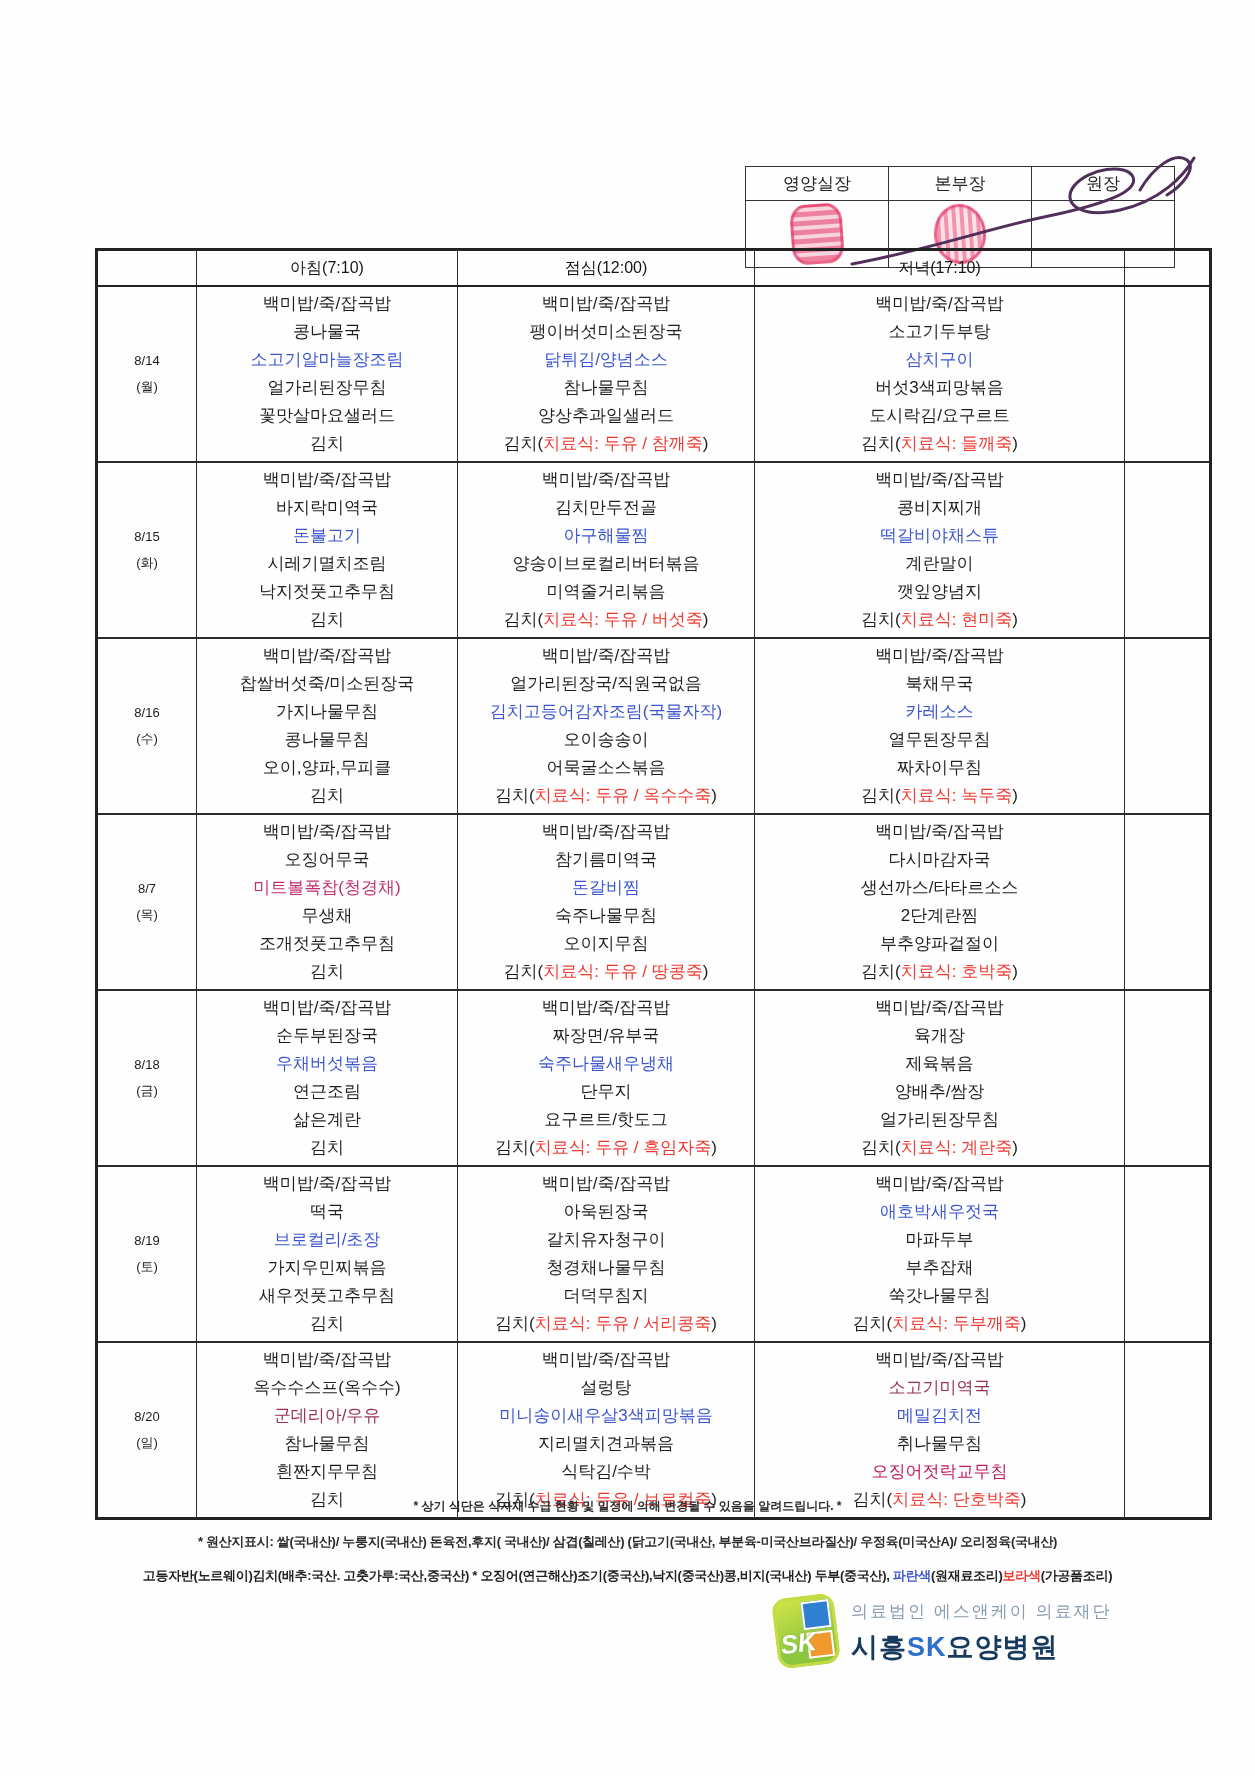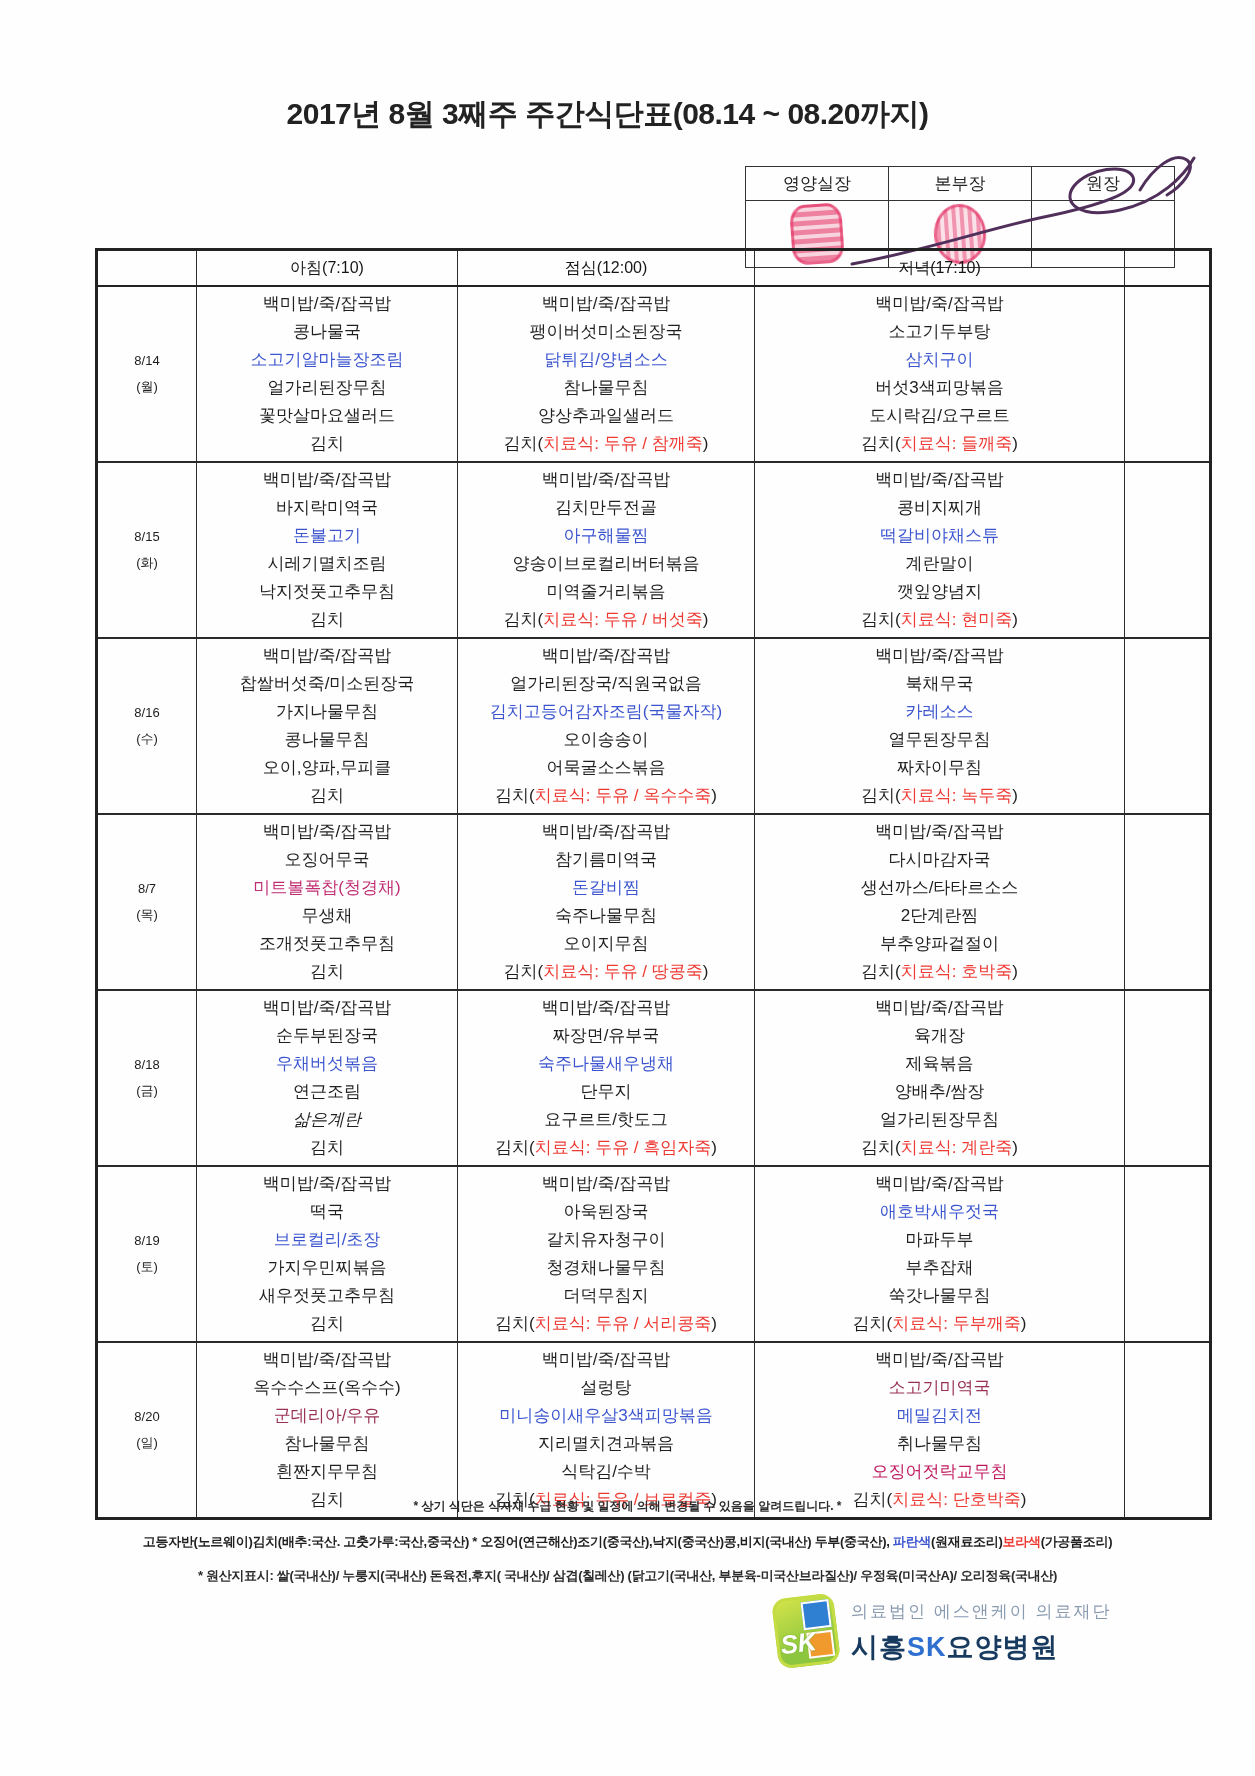--- a/index.html
+++ b/index.html
@@ -46,21 +46,20 @@
   .logo-text{margin-left:14px;padding-top:4px;}
   .logo-foundation{font-size:17px;color:#8a9bb0;letter-spacing:2px;margin-bottom:6px;}
   .logo-name{font-size:27px;font-weight:bold;letter-spacing:1px;color:#173a5e;}
   .logo-name .sk-blue{color:#2f6fd0;}
 </style>
 </head>
 <body>
 
 <div class="page">
 
-  <div class="title">2017년 8월 3째주 주간식단표(08.14 ~ 08.20까지)</div>
 
   <table class="approval">
     <tbody>
       <tr>
         <td class="hd">영양실장</td>
         <td class="hd">본부장</td>
         <td class="hd">원장</td>
       </tr>
       <tr>
         <td class="bd">
@@ -225,21 +224,21 @@
         <tr>
           <td class="date-cell">
             <div>8/18</div>
             <div>(금)</div>
           </td>
           <td>
             <div class="menu-line"><span style="color: rgb(31, 31, 31);">백미밥/죽/잡곡밥</span></div>
             <div class="menu-line"><span style="color: rgb(31, 31, 31);">순두부된장국</span></div>
             <div class="menu-line"><span style="color: rgb(60, 85, 207);">우채버섯볶음</span></div>
             <div class="menu-line"><span style="color: rgb(31, 31, 31);">연근조림</span></div>
-            <div class="menu-line"><span style="color: rgb(31, 31, 31); font-style: italic;">삶은계란</span></div>
+            <div class="menu-line"><span style="color: rgb(31, 31, 31);">삶은계란</span></div>
             <div class="menu-line"><span style="color: rgb(31, 31, 31);">김치</span></div>
           </td>
           <td>
             <div class="menu-line"><span style="color: rgb(31, 31, 31);">백미밥/죽/잡곡밥</span></div>
             <div class="menu-line"><span style="color: rgb(31, 31, 31);">짜장면/유부국</span></div>
             <div class="menu-line"><span style="color: rgb(60, 85, 207);">숙주나물새우냉채</span></div>
             <div class="menu-line"><span style="color: rgb(31, 31, 31);">단무지</span></div>
             <div class="menu-line"><span style="color: rgb(31, 31, 31);">요구르트/핫도그</span></div>
             <div class="menu-line"><span style="color: rgb(31, 31, 31);">김치(</span><span style="color: rgb(238, 58, 51);">치료식: 두유 / 흑임자죽</span><span style="color: rgb(31, 31, 31);">)</span></div>
           </td>
@@ -313,22 +312,22 @@
             <div class="menu-line"><span style="color: #be185d;">오징어젓락교무침</span></div>
             <div class="menu-line"><span style="color: rgb(31, 31, 31);">김치(</span><span style="color: rgb(238, 58, 51);">치료식: 단호박죽</span><span style="color: rgb(31, 31, 31);">)</span></div>
           </td>
           <td></td>
         </tr>
       </tbody>
   </table>
 
   <div class="footnotes">
     <div class="fn-notice">* 상기 식단은 식자재 수급 현황 및 일정에 의해 변경될 수 있음을 알려드립니다. *</div>
+    <div class="fn-line">* 원산지표시: 쌀(국내산)/ 누룽지(국내산) 돈육전,후지( 국내산)/ 삼겹(칠레산) (닭고기(국내산, 부분육-미국산브라질산)/ 우정육(미국산A)/ 오리정육(국내산)</div>
     <div class="fn-line" id="origin2"><span style="color: rgb(31, 31, 31);">고등자반(노르웨이)김치(배추:국산. 고춧가루:국산,중국산) * 오징어(연근해산)조기(중국산),낙지(중국산)콩,비지(국내산) 두부(중국산), </span><span style="color: rgb(60, 85, 207);">파란색</span><span style="color: rgb(31, 31, 31);">(원재료조리)</span><span style="color: rgb(238, 58, 51);">보라색</span><span style="color: rgb(31, 31, 31);">(가공품조리)</span></div>
-    <div class="fn-line">* 원산지표시: 쌀(국내산)/ 누룽지(국내산) 돈육전,후지( 국내산)/ 삼겹(칠레산) (닭고기(국내산, 부분육-미국산브라질산)/ 우정육(미국산A)/ 오리정육(국내산)</div>
   </div>
 
   <div class="logo">
     <div class="logo-mark">
       <span class="blue"></span>
       <span class="orange"></span>
       <span class="sk">SK</span>
     </div>
     <div class="logo-text">
       <div class="logo-foundation">의료법인 에스앤케이 의료재단</div>

